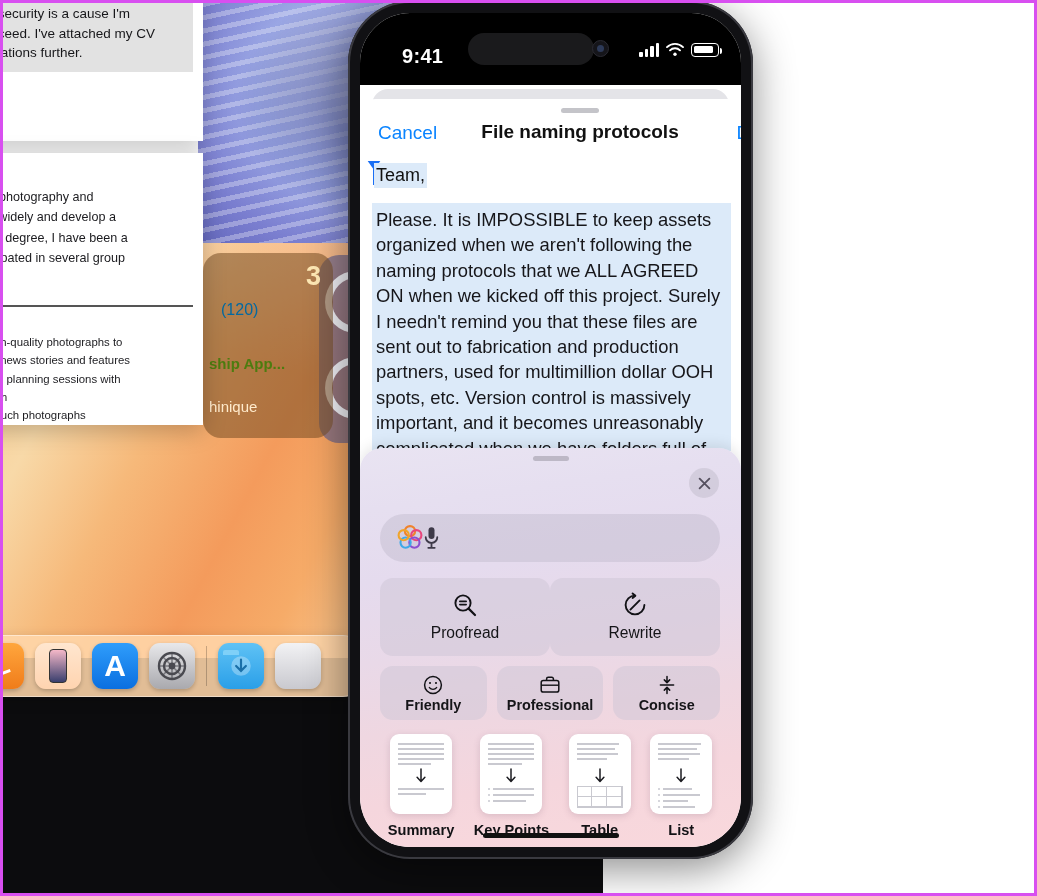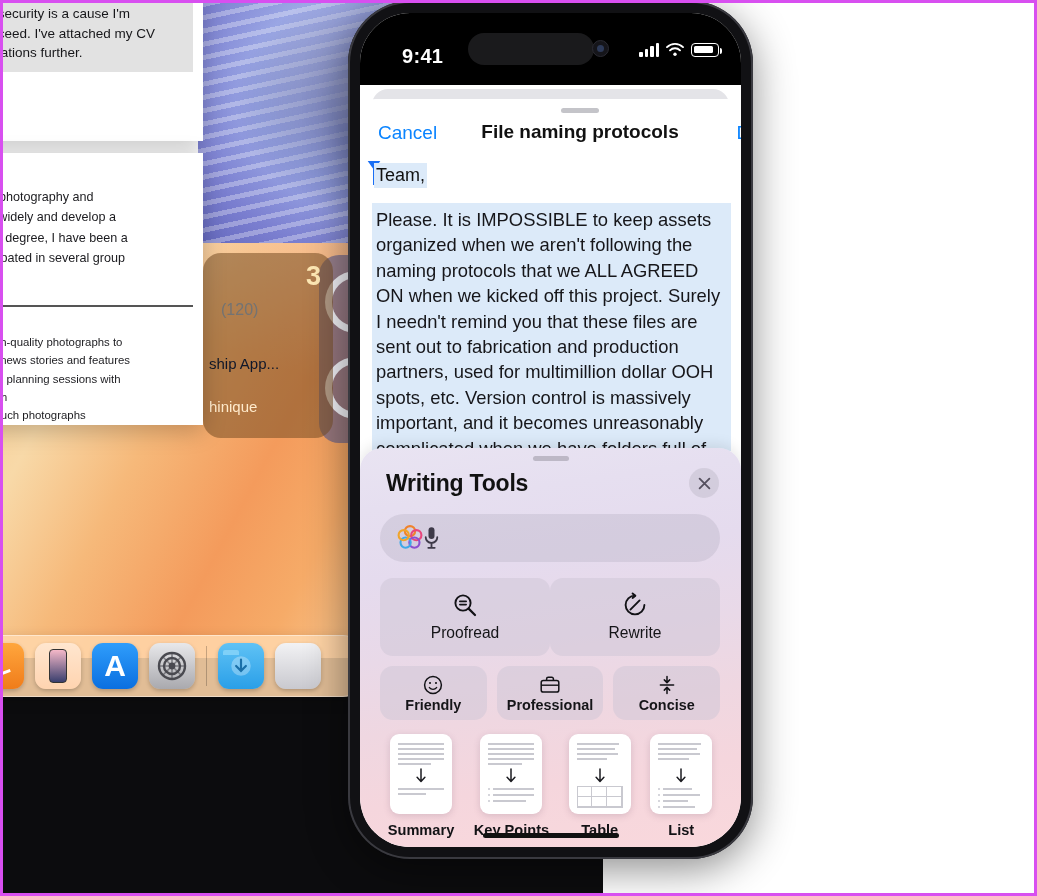--- a/index.html
+++ b/index.html
@@ -100,23 +100,23 @@
   #doc-cv .p2 { font-size:11.4px; line-height:1.62; color:#1b1b1f; }
 
   
   #widget {
     position:absolute; left:200px; top:250px; width:130px; height:185px;
     border-radius:18px; background:rgba(120,78,36,.55);
     padding:12px 10px; color:#ffe7c2; overflow:hidden;
   }
   #widget .num { position:absolute; right:12px; top:8px; font-size:27px;
     font-weight:bold; color:#ffe9b5; }
-  #widget .cnt { position:absolute; left:18px; top:48px; font-size:16px; color:#737373; }
+  #widget .cnt { position:absolute; left:18px; top:48px; font-size:16px; color:#0369a1; }
   #widget .sub { position:absolute; left:6px; top:102px; font-size:15px;
-    font-weight:normal; color:#0f172a; }
+    font-weight:bold; color:#4d7c0f; }
   #widget .nm  { position:absolute; left:6px; top:145px; font-size:15px; color:#ffeacb; }
 
   
   #rings { position:absolute; left:316px; top:252px; width:80px; height:188px;
     border-radius:20px; background:rgba(90,90,140,.62); overflow:hidden; }
   .ring { position:absolute; width:62px; height:62px; border-radius:50%;
     border:7px solid #f1f1f6; border-right-color:transparent; left:6px; }
   .ring.r1 { top:16px; }
   .ring.r2 { top:102px; }
 
@@ -353,21 +353,20 @@
       </div>
 
       <div id="bodyarea">
         <div id="caret"></div>
         <div id="greeting" class="sel">Team,</div>
         <div id="para" class="sel">Please. It is IMPOSSIBLE to keep assets organized when we aren't following the naming protocols that we ALL AGREED ON when we kicked off this project. Surely I needn't remind you that these files are sent out to fabrication and production partners, used for multimillion dollar OOH spots, etc. Version control is massively important, and it becomes unreasonably complicated when we have folders full of files that look like this:</div>
       </div>
 
       <div id="wt">
         <div id="wt-grab"></div>
-        <div id="wt-title">Writing Tools</div>
         <div id="wt-close">
           <svg viewBox="0 0 12 12">
             <path d="M1.5 1.5 L10.5 10.5 M10.5 1.5 L1.5 10.5" stroke="#55505f" stroke-width="1.7" stroke-linecap="round"></path>
           </svg>
         </div>
 
         <div id="wt-search">
           <svg id="ai-icon" viewBox="0 0 28 28">
             <g fill="none" stroke-width="2.1">
               <circle cx="14" cy="7.2" r="5.1" stroke="#f0822b"></circle>

